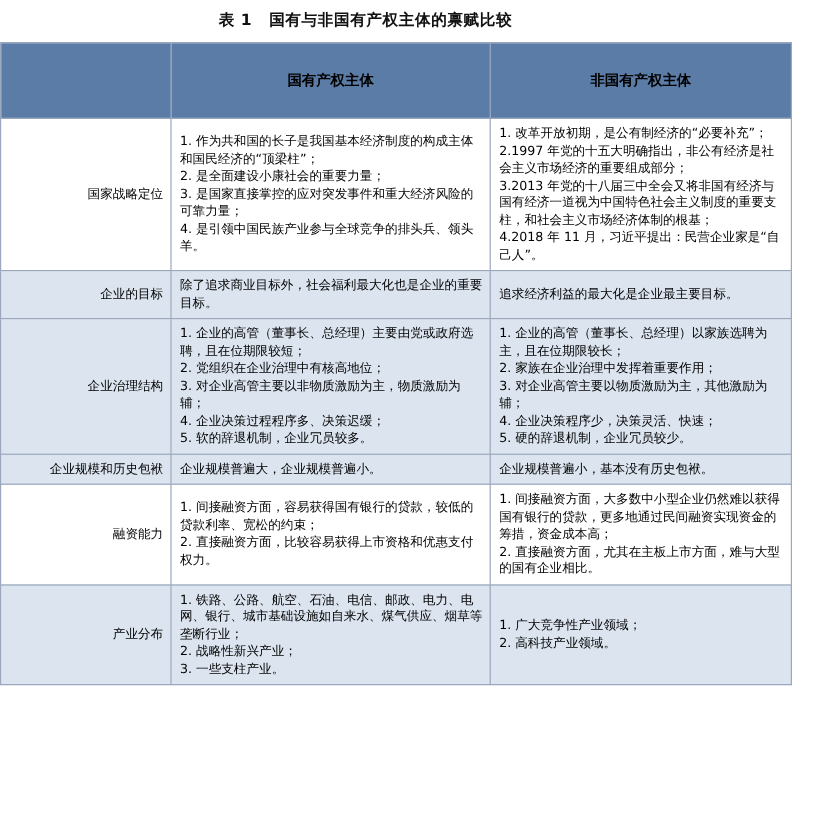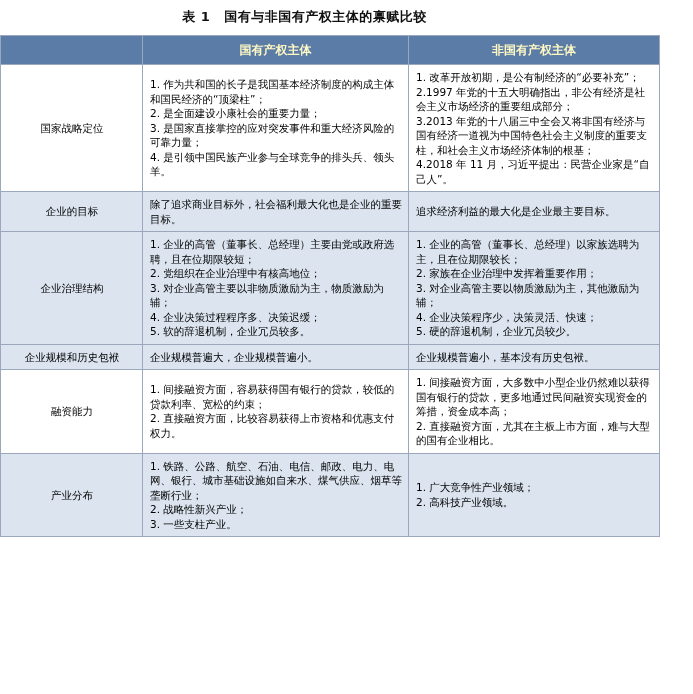--- a/index.html
+++ b/index.html
@@ -45,32 +45,32 @@
 
   table.cmp th, table.cmp td {
     border: 1px solid #9aa7bd;
     vertical-align: middle;
     font-size: 10.5px;
     line-height: 14.5px;
     padding: 5px 6px 5px 7px;
   }
   table.cmp thead th {
     background: #5b7ca6;
-    color: #fef9c3;
+    color: #000000;
     font-weight: bold;
     text-align: center;
     font-size: 12px;
     height: 22px;
-    padding: 3px 4px;
+    padding: 20px 4px;
   }
   thead th.corner {
     background: #5b7ca6;
   }
   td.rowhead {
-    text-align: center;
+    text-align: right;
     font-size: 11px;
     line-height: 15px;
   }
   tr.shade td {
     background: #dbe4ef;
   }
   tr.plain td {
     background: #ffffff;
   }
   td.cell {

